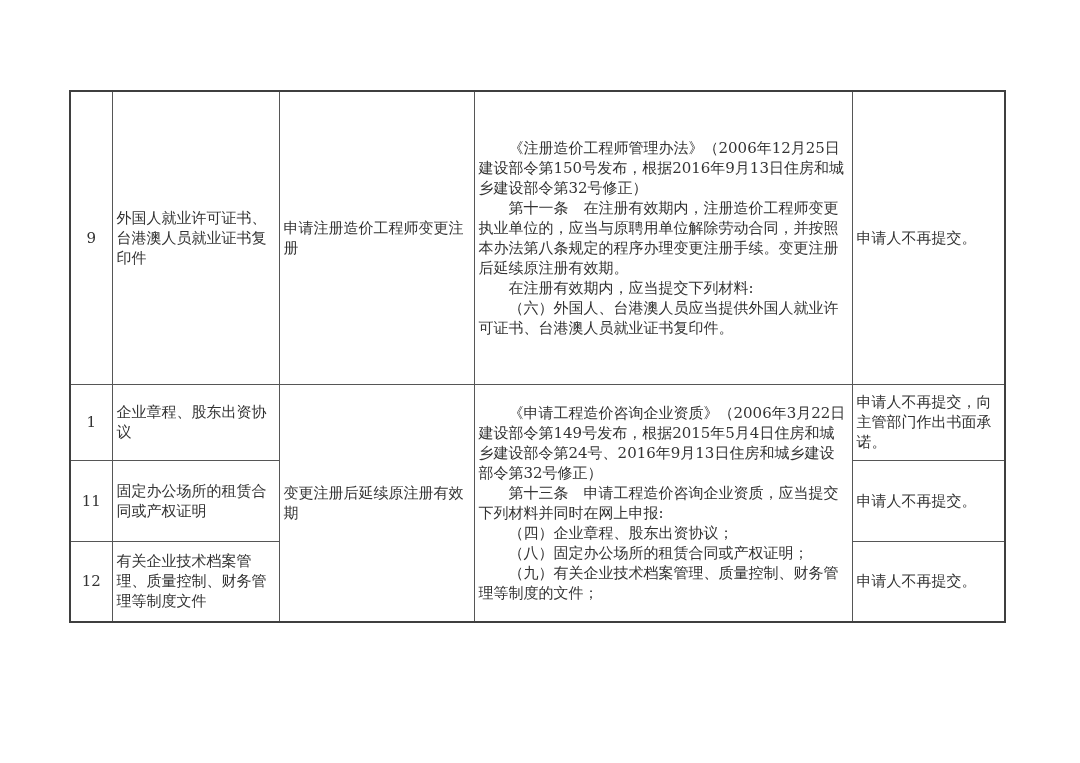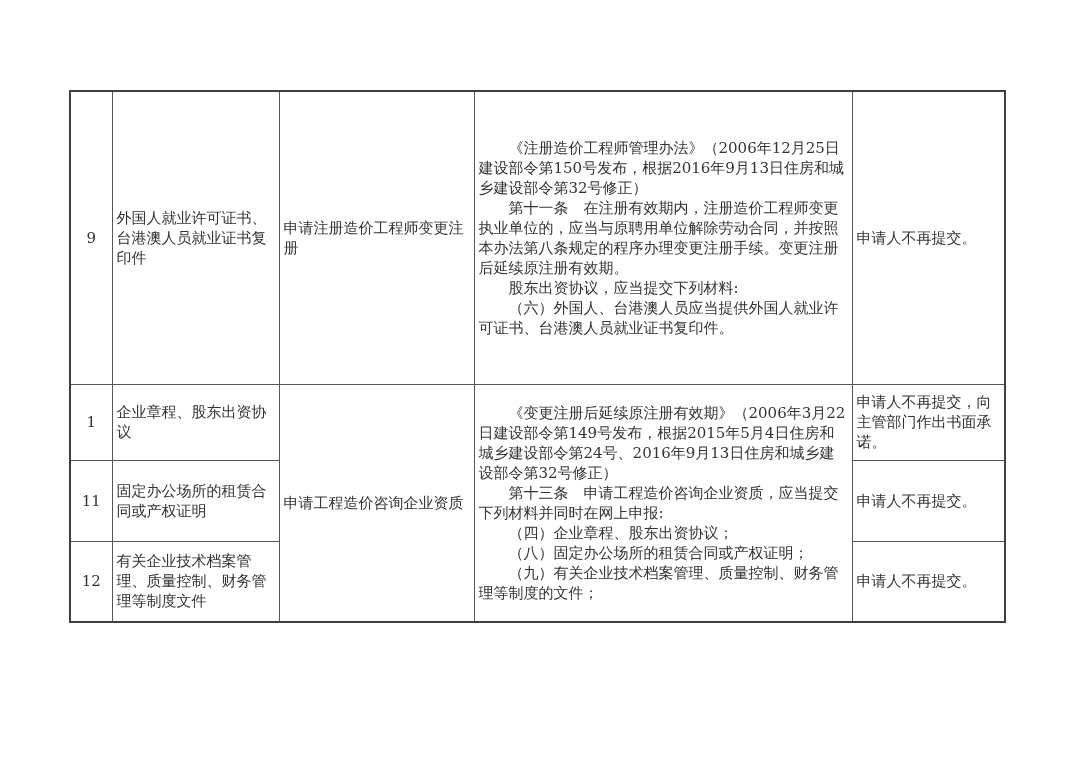--- a/index.html
+++ b/index.html
@@ -66,34 +66,34 @@
 
     <tbody>
         <tr class="r9">
       <td class="c-no">9</td>
       <td class="c-material">外国人就业许可证书、台港澳人员就业证书复印件</td>
       <td class="c-application">申请注册造价工程师变更注册</td>
       <td class="c-legal">
         <div class="legal">
           <p>《注册造价工程师管理办法》（2006年12月25日建设部令第150号发布，根据2016年9月13日住房和城乡建设部令第32号修正）</p>
           <p>第十一条　在注册有效期内，注册造价工程师变更执业单位的，应当与原聘用单位解除劳动合同，并按照本办法第八条规定的程序办理变更注册手续。变更注册后延续原注册有效期。</p>
-          <p>股东出资协议，应当提交下列材料:</p>
+          <p>在注册有效期内，应当提交下列材料:</p>
           <p>（六）外国人、台港澳人员应当提供外国人就业许可证书、台港澳人员就业证书复印件。</p>
         </div>
       </td>
       <td class="c-note">申请人不再提交。</td>
     </tr>
 
     <tr class="r10">
       <td class="c-no">1</td>
       <td class="c-material">企业章程、股东出资协议</td>
-      <td class="c-application" rowspan="3">申请工程造价咨询企业资质</td>
+      <td class="c-application" rowspan="3">变更注册后延续原注册有效期</td>
       <td class="c-legal" rowspan="3">
         <div class="legal">
-          <p>《变更注册后延续原注册有效期》（2006年3月22日建设部令第149号发布，根据2015年5月4日住房和城乡建设部令第24号、2016年9月13日住房和城乡建设部令第32号修正）</p>
+          <p>《申请工程造价咨询企业资质》（2006年3月22日建设部令第149号发布，根据2015年5月4日住房和城乡建设部令第24号、2016年9月13日住房和城乡建设部令第32号修正）</p>
           <p>第十三条　申请工程造价咨询企业资质，应当提交下列材料并同时在网上申报:</p>
           <p>（四）企业章程、股东出资协议；</p>
           <p>（八）固定办公场所的租赁合同或产权证明；</p>
           <p>（九）有关企业技术档案管理、质量控制、财务管理等制度的文件；</p>
         </div>
       </td>
       <td class="c-note">申请人不再提交，向主管部门作出书面承诺。</td>
     </tr>
 
     <tr class="r11">

